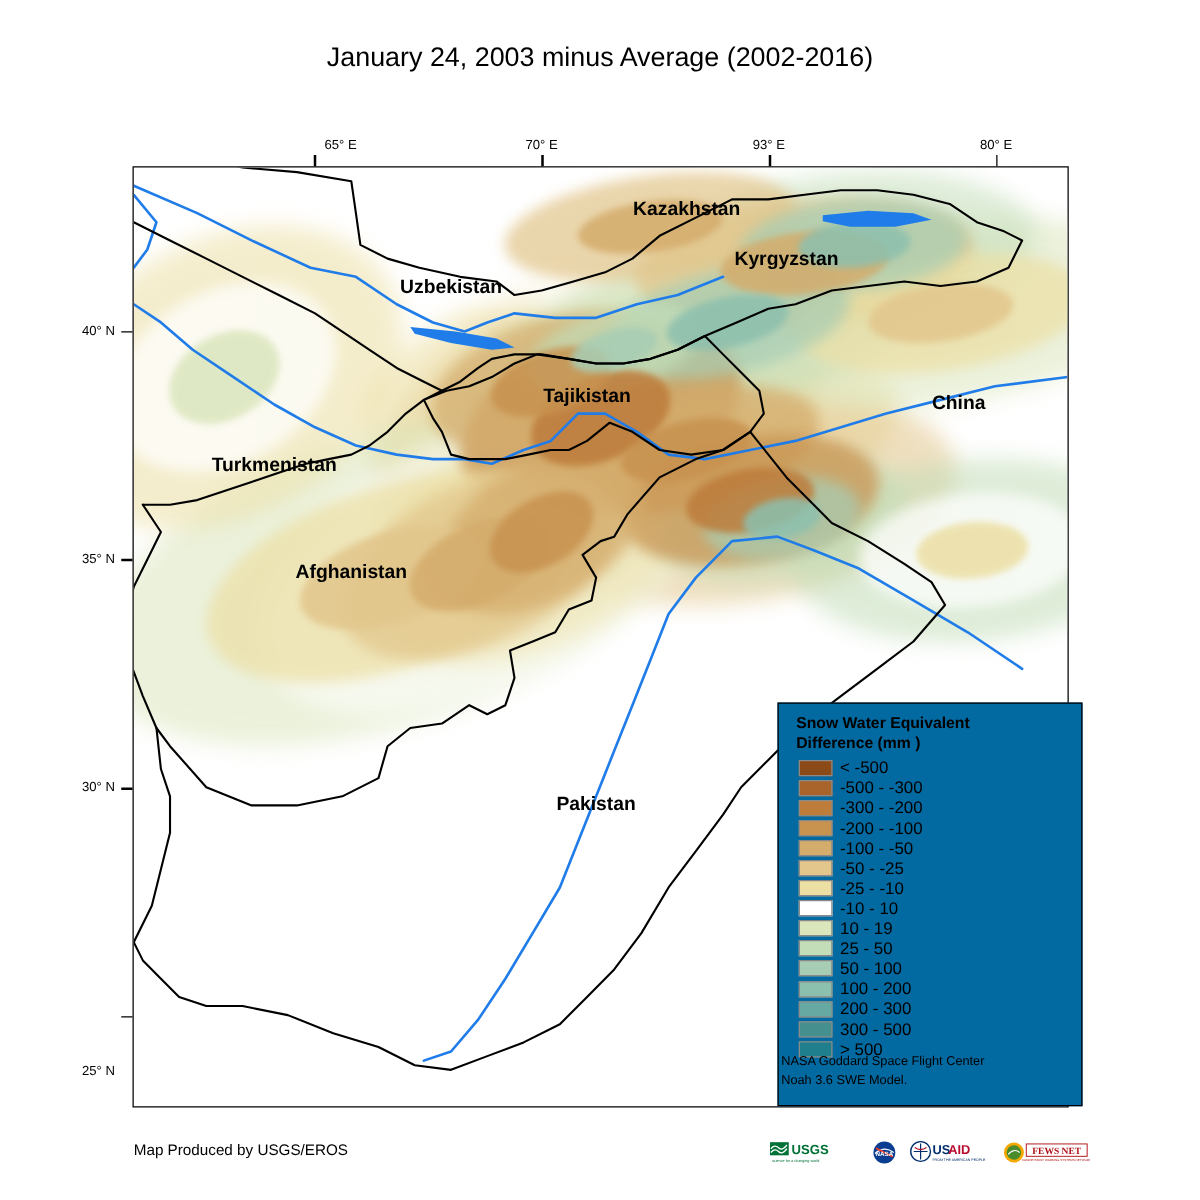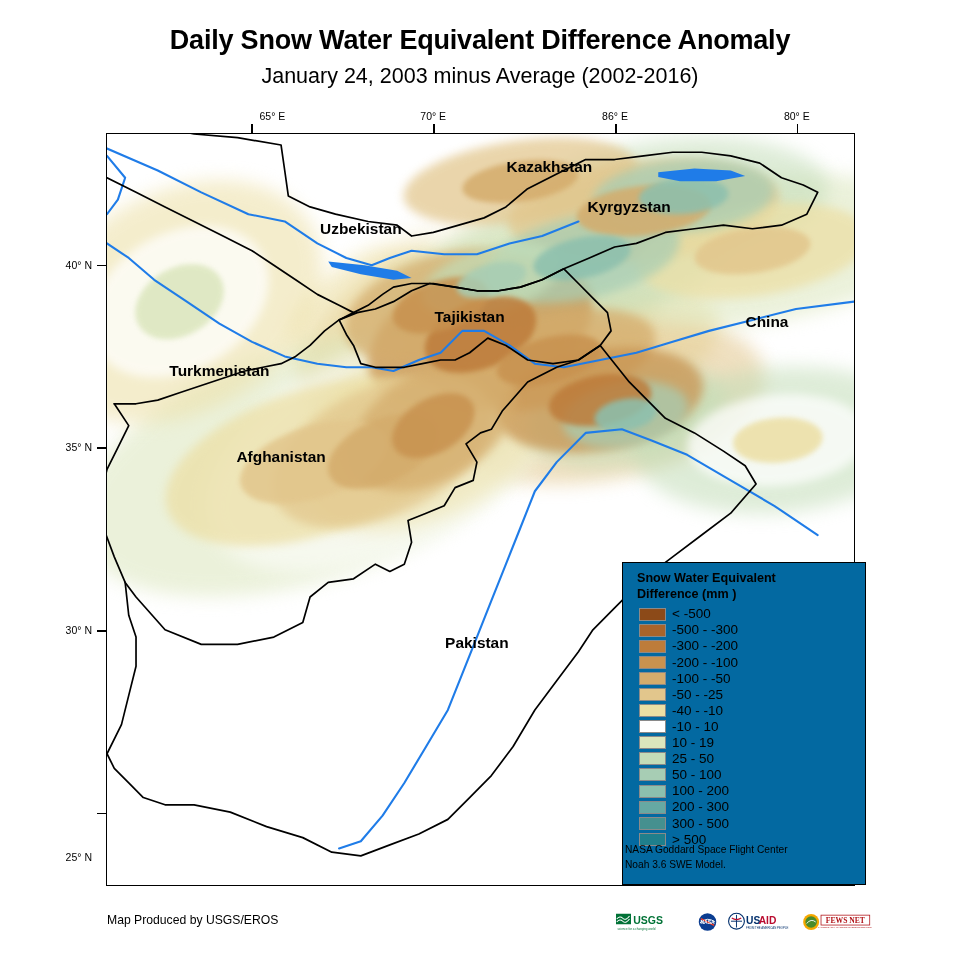--- a/index.html
+++ b/index.html
@@ -163,21 +163,20 @@
     display: flex;
     align-items: center;
     gap: 7px;
   }
   .logo { height: 24px; display: block; }
 </style>
 </head>
 <body>
 
 <div id="title-block">
-  <div id="main-title">Daily Snow Water Equivalent Difference Anomaly</div>
   <div id="sub-title">January 24, 2003 minus Average (2002-2016)</div>
 </div>
 
 <div id="map-frame">
   <svg id="map-canvas" viewBox="0 0 749 753" preserveAspectRatio="none">
       <defs>
         <filter id="b1" x="-40%" y="-40%" width="180%" height="180%">
           <feGaussianBlur stdDeviation="9"></feGaussianBlur>
         </filter>
         <filter id="b2" x="-40%" y="-40%" width="180%" height="180%">
@@ -265,21 +264,21 @@
       </g>
     </svg>
 </div>
 
 <div id="graticule">
     <div class="tick-lon" style="left: 251.437px;"></div>
     <div class="tick-lon-label" style="left: 251.437px; margin-left: 21px;">65° E</div>
     <div class="tick-lon" style="left: 433.233px;"></div>
     <div class="tick-lon-label" style="left: 433.233px;">70° E</div>
     <div class="tick-lon" style="left: 615.029px;"></div>
-    <div class="tick-lon-label" style="left: 615.029px;">86° E</div>
+    <div class="tick-lon-label" style="left: 615.029px;">93° E</div>
     <div class="tick-lon" style="left: 796.825px;"></div>
     <div class="tick-lon-label" style="left: 796.825px;">80° E</div>
     <div class="tick-lat" style="top: 264.592px;"></div>
     <div class="tick-lat-label" style="top: 264.592px;">40° N</div>
     <div class="tick-lat" style="top: 447.359px;"></div>
     <div class="tick-lat-label" style="top: 447.359px;">35° N</div>
     <div class="tick-lat" style="top: 630.126px;"></div>
     <div class="tick-lat-label" style="top: 630.126px;">30° N</div>
     <div class="tick-lat" style="top: 812.893px;"></div>
     <div class="tick-lat-label" style="top: 812.893px; margin-top: 44px;">25° N</div>
@@ -310,21 +309,21 @@
       <div class="legend-row">
         <div class="legend-swatch" style="background: rgb(212, 172, 108);"></div>
         <div class="legend-label">-100 - -50</div>
       </div>
       <div class="legend-row">
         <div class="legend-swatch" style="background: rgb(226, 198, 140);"></div>
         <div class="legend-label">-50 - -25</div>
       </div>
       <div class="legend-row">
         <div class="legend-swatch" style="background: rgb(236, 223, 164);"></div>
-        <div class="legend-label">-40 - -10</div>
+        <div class="legend-label">-25 - -10</div>
       </div>
       <div class="legend-row">
         <div class="legend-swatch" style="background: rgb(255, 255, 255);"></div>
         <div class="legend-label">-10 - 10</div>
       </div>
       <div class="legend-row">
         <div class="legend-swatch" style="background: rgb(219, 230, 189);"></div>
         <div class="legend-label">10 - 19</div>
       </div>
       <div class="legend-row">

